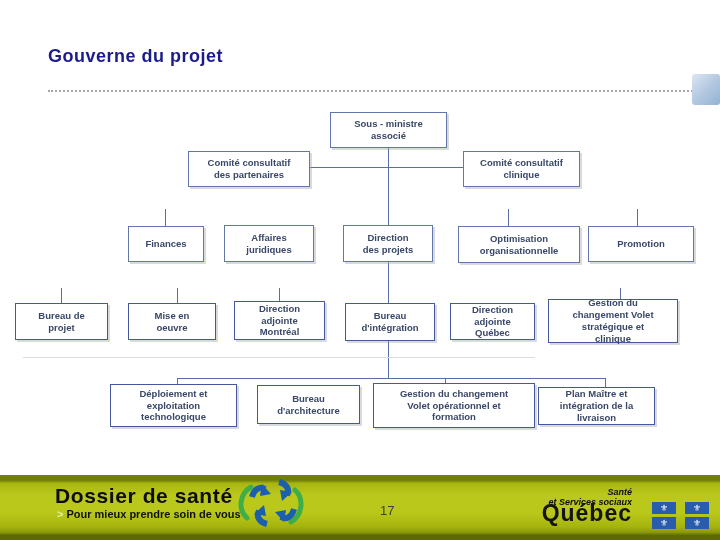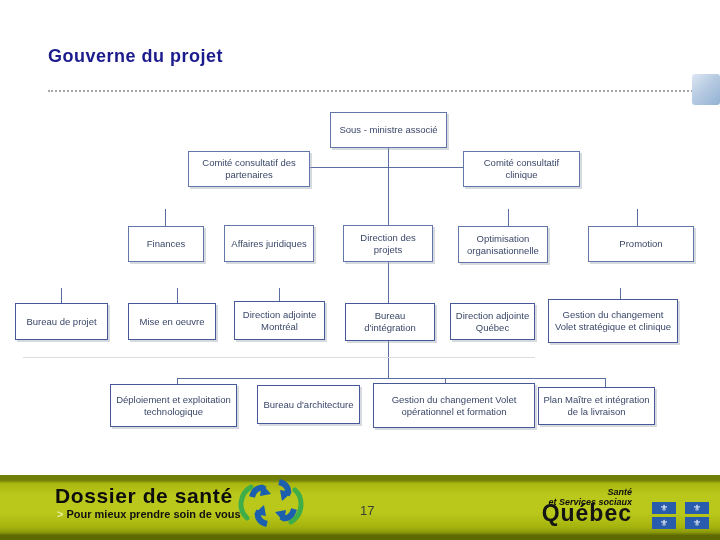--- a/index.html
+++ b/index.html
@@ -9,38 +9,38 @@
   .title{position:absolute;left:48px;top:46px;font-size:18px;font-weight:bold;
          color:#1b1b8e;letter-spacing:.5px;}
   .dotted{position:absolute;left:48px;top:90px;width:664px;height:0;
           border-top:2px dotted #a6a6a6;}
   .deco{position:absolute;left:692px;top:74px;width:28px;height:31px;border-radius:3px;
         background:linear-gradient(135deg,#dde7f3 0%,#b7cbe2 45%,#93b2d4 100%);}
 
   
   .box{position:absolute;border:1px solid #6276aa;background:#fff;box-sizing:border-box;
        display:flex;align-items:center;justify-content:center;text-align:center;
-       font-size:9.5px;line-height:1.25;color:#3a4768;padding:1px 3px;
-       box-shadow:2px 2px 0 rgba(150,158,172,.38);}
+       font-size:9.5px;line-height:1.25;color:#3a4768;padding:1px 16px;
+       box-shadow:2px 2px 0 rgba(150,158,172,.38);font-weight:bold;}
   .box.strong{border-color:#47589a;}
   .vline,.hline{position:absolute;background:#5b6ea2;}
   .vline{width:1px;}
   .hline{height:1px;}
   .faint{position:absolute;height:1px;background:#dedede;}
 
   
   .footer{position:absolute;left:0;top:475px;width:720px;height:65px;
     background:linear-gradient(180deg,#717e08 0%,#717e08 8%,#a8b60f 13%,#bac81c 30%,
                #bac81c 58%,#a5b30d 80%,#8b9a0b 88%,#5e6904 93%,#5e6904 100%);}
   .brand{position:absolute;left:55px;top:484px;font-size:21px;font-weight:bold;
          color:#0d0d0d;letter-spacing:.6px;}
   .tagline{position:absolute;left:57px;top:508px;font-size:11px;font-weight:bold;color:#101010;}
   .tagline .chev{color:#e7f0a2;margin-right:3px;}
   .swirl{position:absolute;left:234px;top:477px;}
-  .pagenum{position:absolute;left:360px;top:503px;font-size:13px;color:#3a4035;}
+  .pagenum{position:absolute;left:380px;top:503px;font-size:13px;color:#3a4035;}
   .ministry{position:absolute;left:440px;top:487px;width:192px;text-align:right;
             font-size:9px;font-weight:bold;font-style:italic;color:#0d0d0d;line-height:1.15;}
   .quebec{position:absolute;left:440px;top:501px;width:192px;text-align:right;
           font-size:23px;font-weight:bold;color:#141414;letter-spacing:1px;line-height:1.1;}
   .flags{position:absolute;left:652px;top:502px;width:60px;
          display:grid;grid-template-columns:24px 24px;grid-auto-rows:12px;
          column-gap:9px;row-gap:3px;}
   .flag{background:#2a5cad;color:#ffffff;font-size:9px;line-height:12px;text-align:center;
         font-family:"DejaVu Sans",sans-serif;}
 </style>
@@ -70,21 +70,21 @@
   <div class="vline" style="left:605px;top:378px;height:9px"></div>
   <div class="faint" style="left:23px;top:357px;width:512px"></div>
 
   <div class="box" style="left:330px;top:112px;width:117px;height:36px">Sous - ministre associé</div>
   <div class="box" style="left:463px;top:151px;width:117px;height:36px">Comité consultatif clinique</div>
   <div class="box" style="left:188px;top:151px;width:122px;height:36px">Comité consultatif des partenaires</div>
 
   <div class="box" style="left:128px;top:226px;width:76px;height:36px">Finances</div>
   <div class="box" style="left:224px;top:225px;width:90px;height:37px">Affaires juridiques</div>
   <div class="box" style="left:343px;top:225px;width:90px;height:37px">Direction des projets</div>
-  <div class="box" style="left:458px;top:226px;width:90px;height:37px">Optimisation organisationnelle</div>
+  <div class="box" style="left:458px;top:226px;width:122px;height:37px">Optimisation organisationnelle</div>
   <div class="box" style="left:588px;top:226px;width:106px;height:36px">Promotion</div>
 
   <div class="box strong" style="left:15px;top:303px;width:93px;height:37px">Bureau de projet</div>
   <div class="box strong" style="left:128px;top:303px;width:88px;height:37px">Mise en oeuvre</div>
   <div class="box strong" style="left:234px;top:301px;width:91px;height:39px">Direction adjointe Montréal</div>
   <div class="box strong" style="left:345px;top:303px;width:90px;height:38px">Bureau d'intégration</div>
   <div class="box strong" style="left:450px;top:303px;width:85px;height:37px">Direction adjointe Québec</div>
   <div class="box strong" style="left:548px;top:299px;width:130px;height:44px">Gestion du changement Volet stratégique et clinique</div>
 
   <div class="box strong" style="left:110px;top:384px;width:127px;height:43px">Déploiement et exploitation technologique</div>

